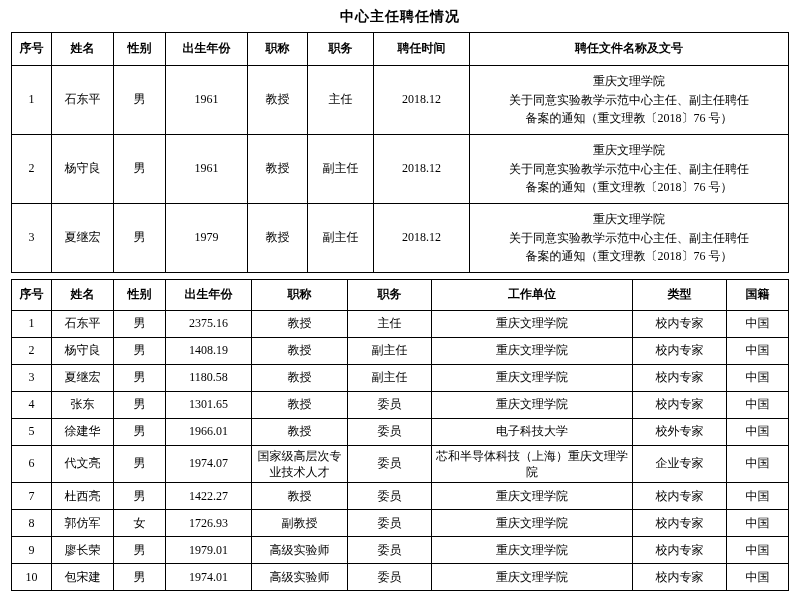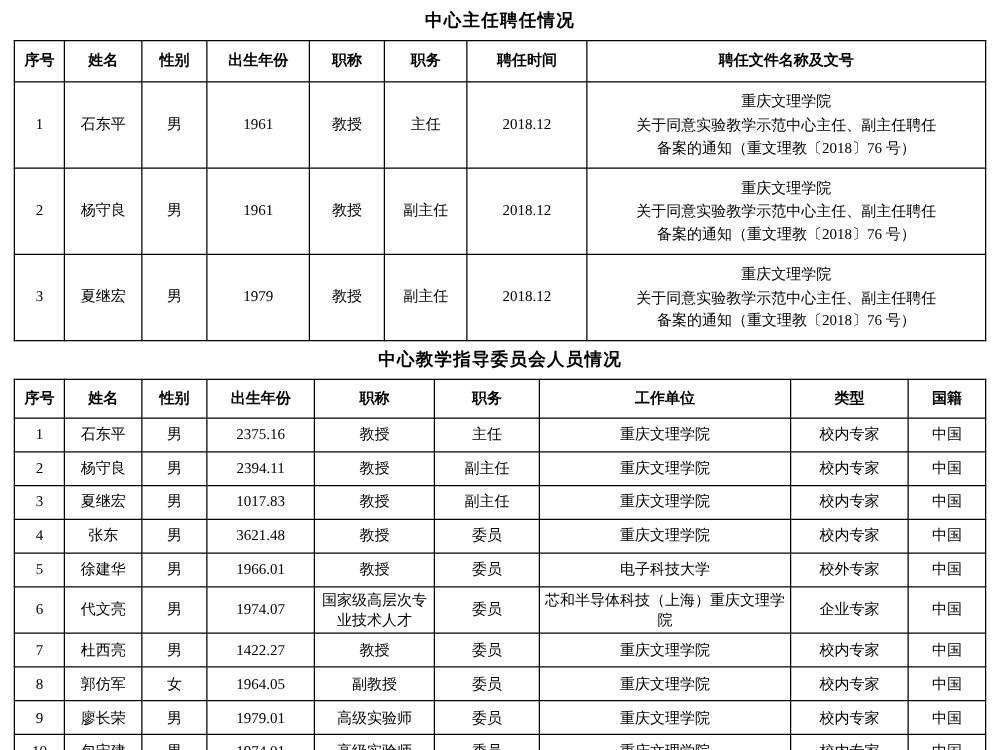--- a/index.html
+++ b/index.html
@@ -171,21 +171,20 @@
             <div>重庆文理学院</div>
             <div>关于同意实验教学示范中心主任、副主任聘任</div>
             <div>备案的通知（重文理教〔2018〕76 号）</div>
           </td>
         </tr>
       </tbody>
     </table>
   </div>
 
   <div class="section">
-    <div class="section-title">中心教学指导委员会人员情况</div>
     <table class="t2">
       <colgroup>
         <col class="b-1">
           <col class="b-2">
           <col class="b-3">
           <col class="b-4">
           <col class="b-5">
         <col class="b-6">
           <col class="b-7">
           <col class="b-8">
@@ -213,43 +212,43 @@
           <td>教授</td>
           <td>主任</td>
           <td>重庆文理学院</td>
           <td>校内专家</td>
           <td>中国</td>
         </tr>
         <tr>
           <td>2</td>
           <td>杨守良</td>
           <td>男</td>
-          <td>2394.11</td>
+          <td>1408.19</td>
           <td>教授</td>
           <td>副主任</td>
           <td>重庆文理学院</td>
           <td>校内专家</td>
           <td>中国</td>
         </tr>
         <tr>
           <td>3</td>
           <td>夏继宏</td>
           <td>男</td>
-          <td>1017.83</td>
+          <td>1180.58</td>
           <td>教授</td>
           <td>副主任</td>
           <td>重庆文理学院</td>
           <td>校内专家</td>
           <td>中国</td>
         </tr>
         <tr>
           <td>4</td>
           <td>张东</td>
           <td>男</td>
-          <td>3621.48</td>
+          <td>1301.65</td>
           <td>教授</td>
           <td>委员</td>
           <td>重庆文理学院</td>
           <td>校内专家</td>
           <td>中国</td>
         </tr>
         <tr>
           <td>5</td>
           <td>徐建华</td>
           <td>男</td>
@@ -279,21 +278,21 @@
           <td>教授</td>
           <td>委员</td>
           <td>重庆文理学院</td>
           <td>校内专家</td>
           <td>中国</td>
         </tr>
         <tr>
           <td>8</td>
           <td>郭仿军</td>
           <td>女</td>
-          <td>1964.05</td>
+          <td>1726.93</td>
           <td>副教授</td>
           <td>委员</td>
           <td>重庆文理学院</td>
           <td>校内专家</td>
           <td>中国</td>
         </tr>
         <tr>
           <td>9</td>
           <td>廖长荣</td>
           <td>男</td>

